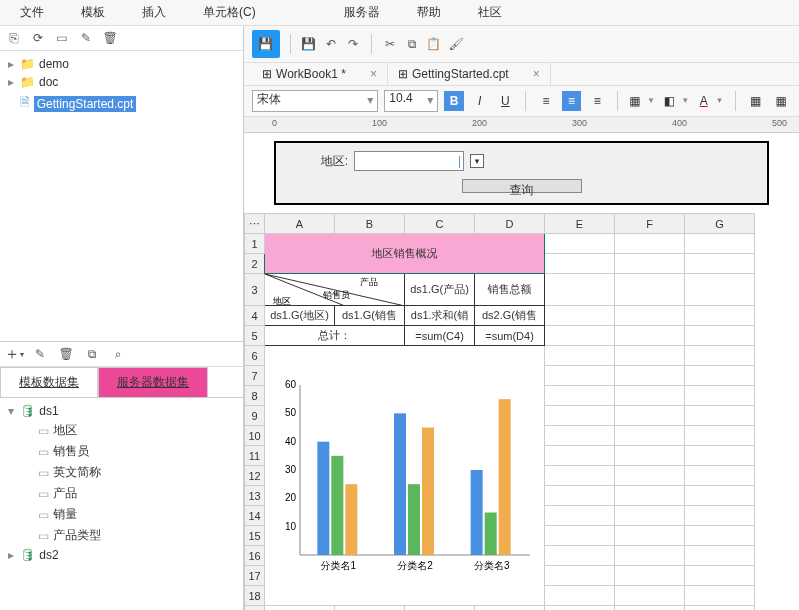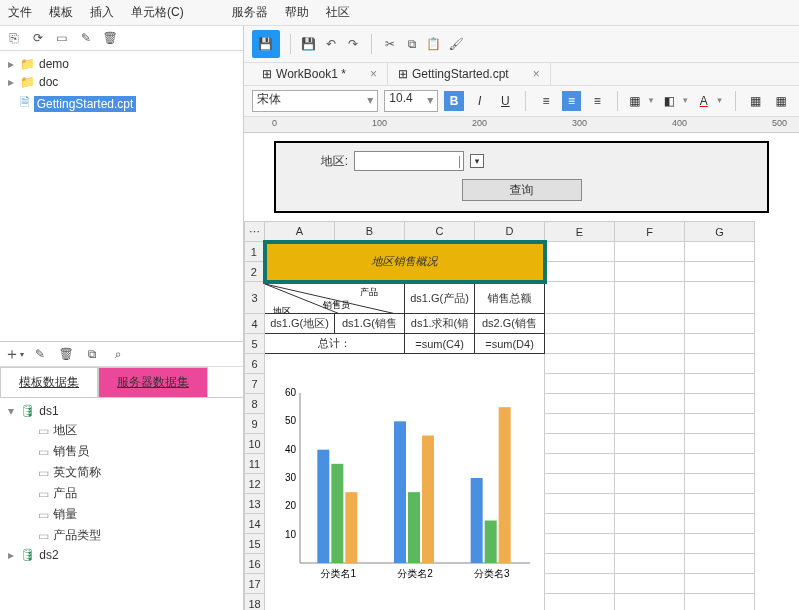--- a/index.html
+++ b/index.html
@@ -1,19 +1,19 @@
 <!DOCTYPE html>
 <html><head>
 <meta charset="utf-8">
 <style>
 * { box-sizing: border-box; margin: 0; padding: 0; font-family: SimSun, Arial, sans-serif; }
 body { width: 799px; height: 610px; background: #fff; font-size: 12px; color: #333; overflow: hidden; }
 
 
-.menubar { display: flex; padding: 4px 8px; gap: 17px; border-bottom: 1px solid #ddd; background: #f7f7f7; }
+.menubar { display: flex; padding: 4px 20px; gap: 37px; border-bottom: 1px solid #ddd; background: #f7f7f7; }
 .menubar span { cursor: default; }
 
 .main { display: flex; height: calc(100% - 24px); }
 
 
 .left { width: 244px; display: flex; flex-direction: column; border-right: 1px solid #ccc; }
 .left-toolbar { padding: 4px 6px; display: flex; gap: 8px; border-bottom: 1px solid #ddd; }
 .icobtn { width: 16px; height: 16px; display: inline-flex; align-items: center; justify-content: center; color: #555; cursor: pointer; }
 .tree { flex: 0 0 auto; height: 290px; overflow: auto; padding: 4px 6px; }
 .tree-item { display: flex; align-items: center; gap: 4px; padding: 2px 0; }
@@ -50,28 +50,28 @@
 .tbtn.dd::after { content: "▾"; position: absolute; right: 2px; top: 3px; font-size: 9px; color: #888;}
 
 .sheet-area { flex: 1; overflow: auto; position: relative; background: #fff; }
 .ruler { position: relative; height: 16px; border-bottom: 1px solid #ccc; background: #f0f0f0; font-size: 9px; color: #666; }
 .ruler span { position: absolute; top: 1px; }
 .param-box { margin: 8px 30px; border: 2px solid #000000; background: #f0f0f0; padding: 8px 30px 10px; }
 .param-row { display: flex; align-items: center; gap: 6px; margin-bottom: 8px; }
 .param-row .plabel { width: 42px; text-align: right; }
 .param-input { flex: 0 0 110px; height: 20px; border: 1px solid #888; display: flex; align-items: center; justify-content: flex-end; padding-right: 2px; background: #fff; }
 .param-drop { width: 14px; height: 14px; border: 1px solid #666; display: inline-flex; align-items: center; justify-content: center; font-size: 9px; background: #fff; }
-.qbtn { width: 120px; height: 22px; border: 1px solid #888; background: #e0e0e0; text-align: center; line-height: 20px; margin: 0 auto; cursor: pointer; }
+.qbtn { width: 120px; height: 14px; border: 1px solid #888; background: #e0e0e0; text-align: center; line-height: 20px; margin: 0 auto; cursor: pointer; }
 
 .grid { border-collapse: collapse; margin-left: 0; }
 .grid th, .grid td { border: 1px solid #ccc; font-size: 11px; text-align: center; height: 20px; overflow: hidden; }
 .grid th { background: #f0f0f0; font-weight: normal; }
 .grid .rowh { width: 20px; background: #f0f0f0; }
 .grid .colh { width: 70px; background: #f0f0f0; }
-.grid .sel-range { background: #eab308; border: 4px solid #0f766e; font-style: italic; }
+.grid .sel-range { background: #f9a8d4; border: 1px solid #0f766e; }
 .grid td.databorder { border: 1px solid #333; }
 .merged-title { font-size: 18px; font-family: SimSun; color: #333; }
 .diag-cell { position: relative; }
 .diag-cell svg { position: absolute; top:0; left:0; }
 
 .chart { position: relative; width: 270px; height: 205px; margin: 4px 0 0 0; }
 .chart svg { width: 100%; height: 100%; }
 </style>
 </head>
 <body>

